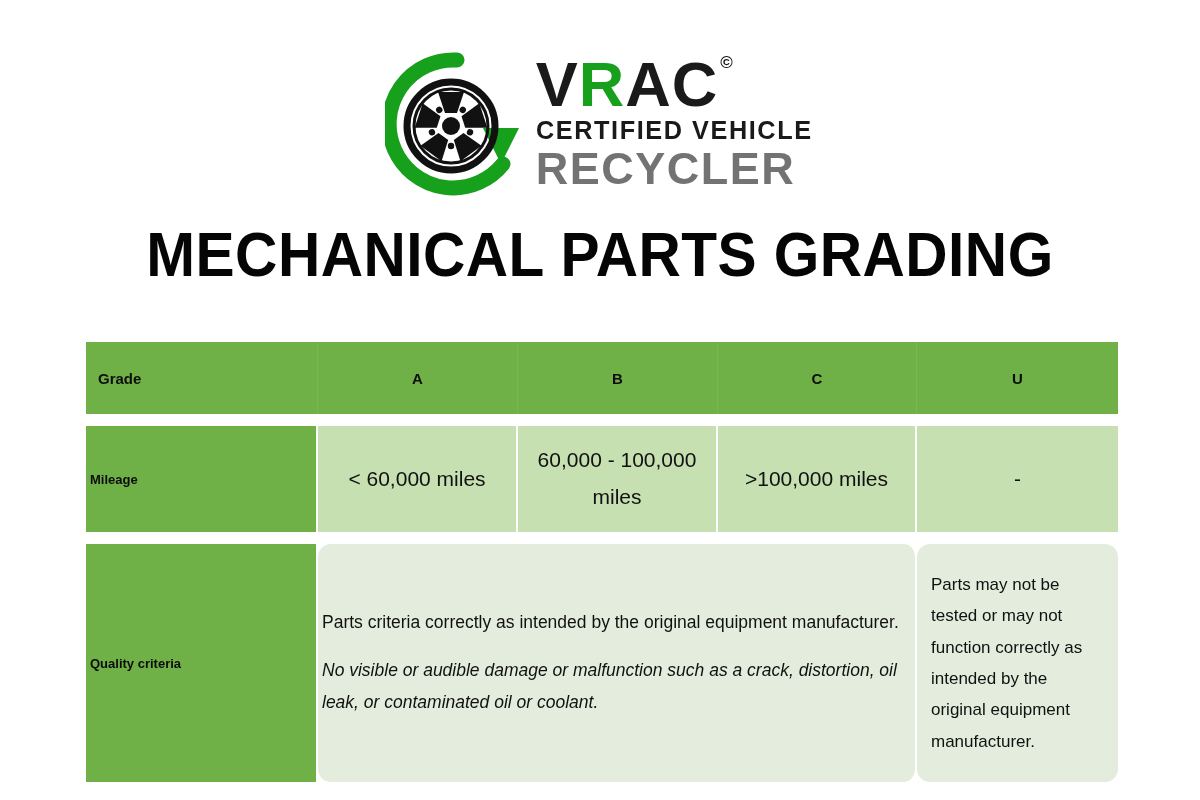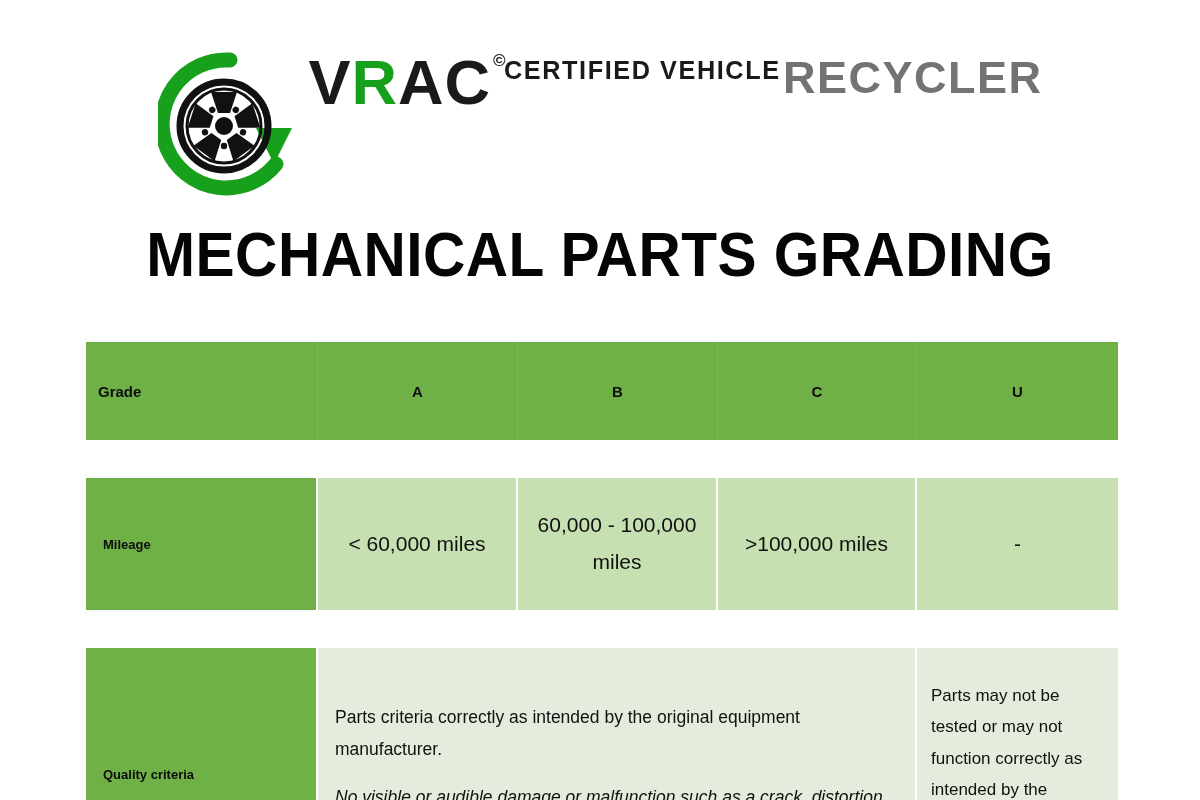--- a/index.html
+++ b/index.html
@@ -33,21 +33,21 @@
   }
   .logo-mark {
     width: 145px;
     height: 145px;
     flex: 0 0 145px;
     position: relative;
   }
   .logo-words {
     margin-left: 6px;
     display: flex;
-    flex-direction: row;
+    flex-direction: column;
     justify-content: center;
     height: 140px;
   }
   .word-vrac {
     font-family: "Liberation Sans", sans-serif;
     font-weight: bold;
     font-size: 63px;
     line-height: 0.92;
     letter-spacing: 1px;
     color: #1a1a1a;
@@ -106,21 +106,21 @@
     position: absolute;
     left: 86px;
     top: 342px;
     width: 1032px;
     border-collapse: separate;
     border-spacing: 0;
     table-layout: fixed;
   }
   .grading-table td {
     vertical-align: middle;
-    padding: 17px;
+    padding: 4px;
   }
   .hdr {
     background: #6fb047;
     height: 64px;
     font-family: "Liberation Sans", sans-serif;
     font-weight: bold;
     font-size: 15px;
     color: #0d0d0d;
     text-align: center;
     border-right: 1px solid #79b755;
@@ -161,20 +161,21 @@
     background: #e4eddd;
     height: 218px;
     vertical-align: middle;
     font-family: "Liberation Sans", sans-serif;
     font-size: 17.5px;
     color: #111111;
     line-height: 1.82;
     text-align: left;
     padding: 10px 16px 10px 15px;
     border-right: 2px solid #ffffff;
+    border-radius: 13px;
   }
   .quality-cell.u-col {
     border-right: none;
     font-size: 17px;
     line-height: 1.84;
     padding: 10px 14px 10px 14px;
     vertical-align: middle;
   }
   .quality-cell p { margin: 0; }
   .quality-cell p + p { margin-top: 16px; font-style: italic; }

